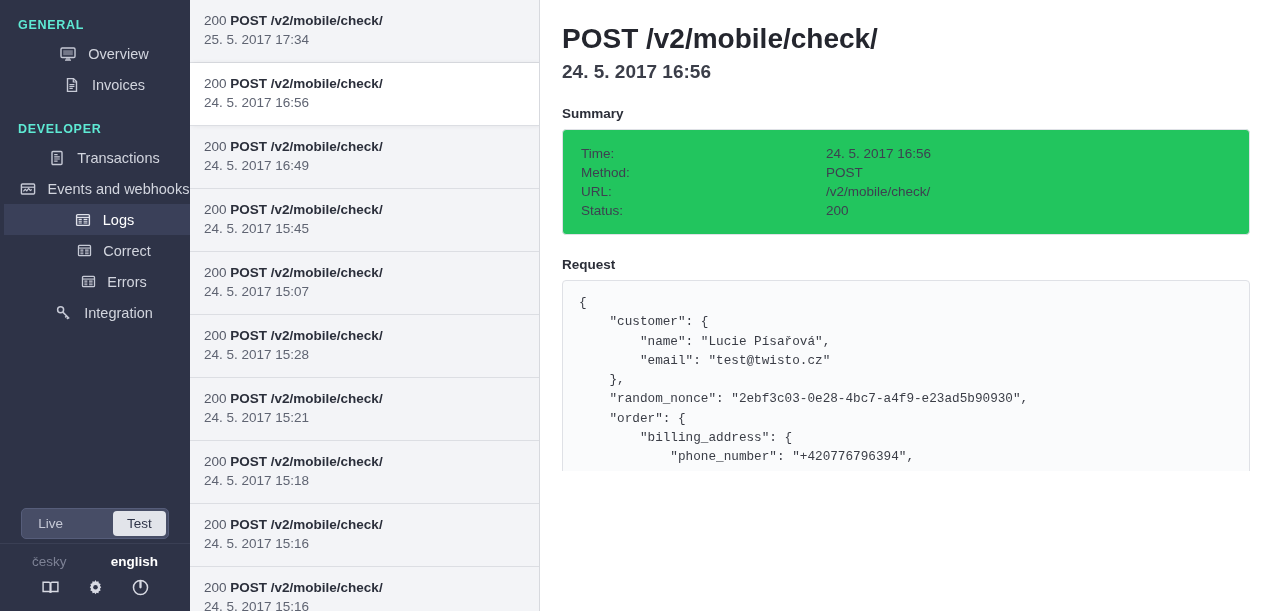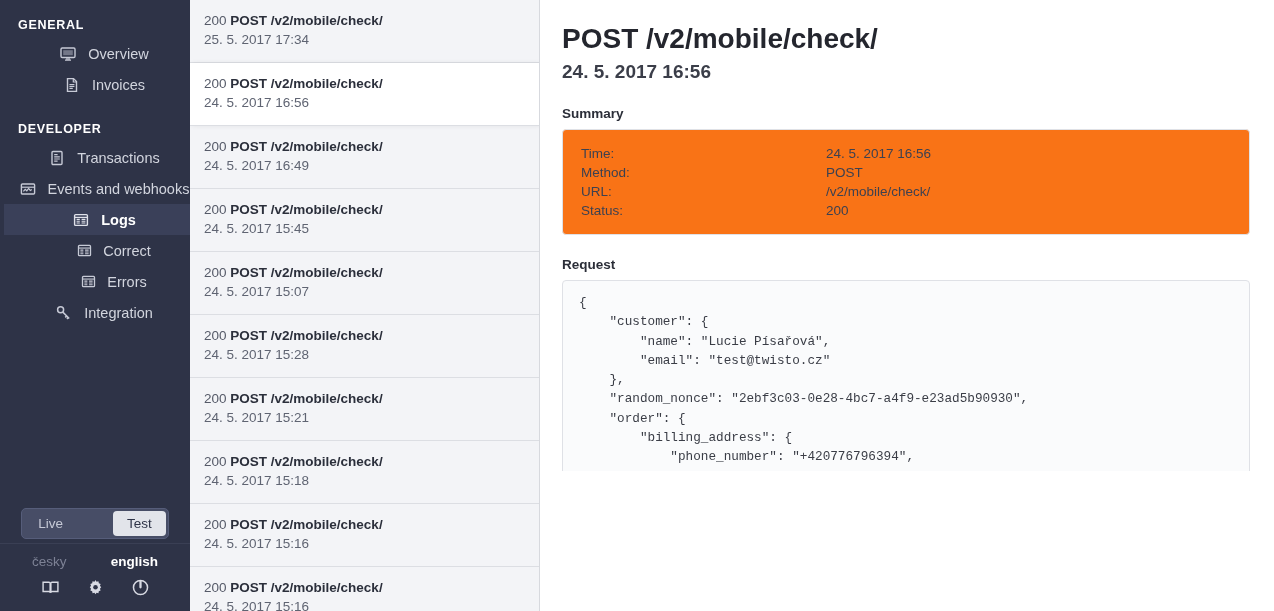--- a/index.html
+++ b/index.html
@@ -14,21 +14,21 @@
 
   
   .sidebar {
     width: 190px; min-width: 190px; height: 611px;
     background: #2e3347;
     position: relative;
     display: flex; flex-direction: column;
   }
   .nav-scroll { flex: 0 0 auto; padding-top: 18px; }
   .nav-group-title {
-    color: #ffffff;
+    color: #5eead4;
     font-size: 12.5px;
     font-weight: bold;
     letter-spacing: 0.7px;
     padding: 0 0 6px 18px;
   }
   .nav-group.second { margin-top: 22px; }
   .nav-item {
     display: flex; align-items: center;
     height: 31px;
     padding-left: 18px;
@@ -42,21 +42,21 @@
     width: 18px; height: 18px;
     margin-right: 11px;
     display: inline-flex; align-items: center; justify-content: center;
     flex: 0 0 18px;
   }
   .nav-item.active {
     background: #3c real;
   }
   .nav-item.active {
     background: #3a4059;
-    font-weight: bold;
+    font-weight: normal;
     color: #ffffff;
     margin-left: 4px;
     padding-left: 14px;
   }
   .nav-item.sub {
     padding-left: 36px;
     font-size: 14.5px;
     color: #d2d5de;
   }
   .nav-item.sub .ico { margin-right: 10px; }
@@ -148,21 +148,21 @@
     line-height: 24px;
     margin-bottom: 22px;
   }
   .section-label {
     font-size: 13.5px; font-weight: bold; color: #2b2e38;
     margin-bottom: 8px;
   }
   .card {
     border: 1px solid #dfe1e6;
     border-radius: 4px;
-    background: #f97316;
+    background: #22c55e;
     padding: 14px 18px 14px 18px;
   }
   .summary-row { display: flex; line-height: 19px; font-size: 13.5px; }
   .summary-key { width: 245px; color: #3d4150; }
   .summary-val { color: #3d4150; }
   .spacer-22 { height: 22px; }
   .code-card {
     border: 1px solid #dfe1e6;
     border-radius: 4px;
     background: #fafbfc;

